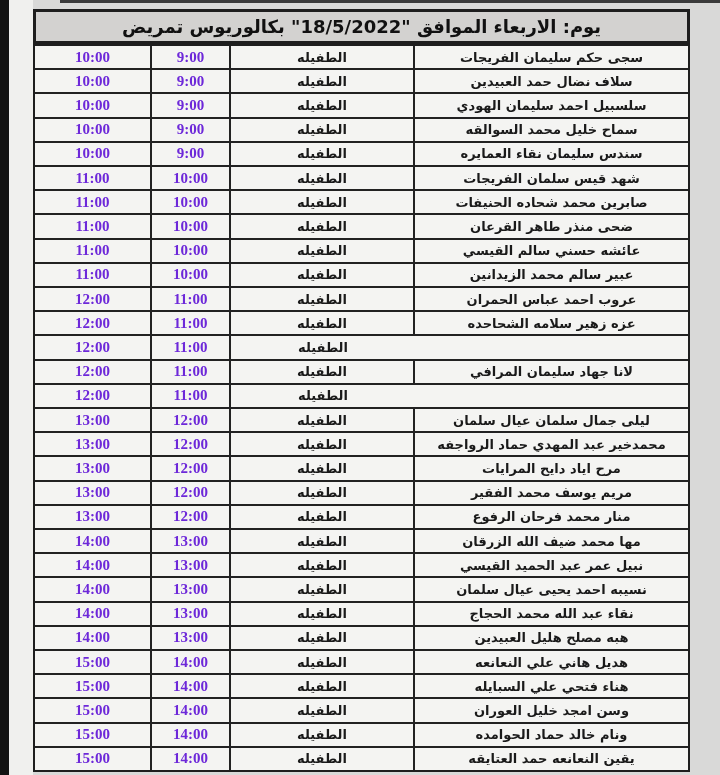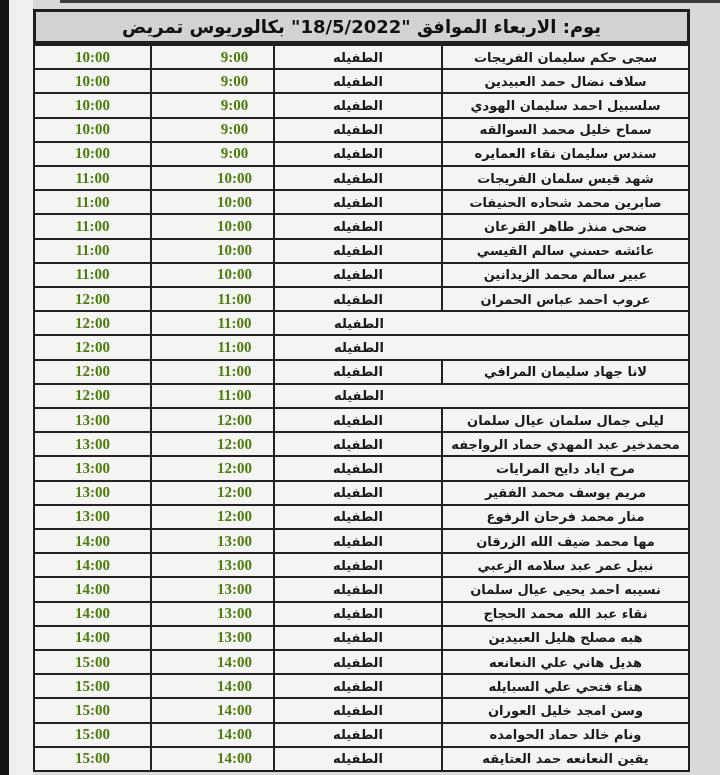--- a/index.html
+++ b/index.html
@@ -51,26 +51,26 @@
   }
   .row:last-child{border-bottom:none;}
   .cell{
     display:flex;align-items:center;justify-content:center;
     border-right:2px solid #222;
     overflow:hidden;
     white-space:nowrap;
   }
   .cell:last-child{border-right:none;}
   .cell.end{width:117px;}
-  .cell.start{width:79px;margin-left:44px;}
-  .cell.loc{width:168px;}
+  .cell.start{width:79px;}
+  .cell.loc{width:184px;}
   .cell.name{flex:1;direction:rtl;}
   .time{
     font-family:"Liberation Serif",serif;
-    font-weight:bold;font-size:15px;color:#4d7c0f;
+    font-weight:bold;font-size:15px;color:#6d28d9;
   }
   .ar{
     font-weight:bold;font-size:13px;color:#1a1a1a;
     font-family:"DejaVu Sans",sans-serif;
   }
 </style>
 </head>
 <body>
 
 <div class="page">
@@ -253,20 +253,23 @@
     <div class="row">
       <div class="cell end">
           <span class="time">12:00</span>
         </div>
       <div class="cell start">
           <span class="time">11:00</span>
         </div>
       <div class="cell loc">
           <span class="ar" dir="rtl">الطفيله</span>
         </div>
+      <div class="cell name">
+          <span class="ar" dir="rtl">عزه زهير سلامه الشحاحده</span>
+        </div>
     </div>
 
     <div class="row">
       <div class="cell end">
           <span class="time">12:00</span>
         </div>
       <div class="cell start">
           <span class="time">11:00</span>
         </div>
       <div class="cell loc">
@@ -395,21 +398,21 @@
       <div class="cell end">
           <span class="time">14:00</span>
         </div>
       <div class="cell start">
           <span class="time">13:00</span>
         </div>
       <div class="cell loc">
           <span class="ar" dir="rtl">الطفيله</span>
         </div>
       <div class="cell name">
-          <span class="ar" dir="rtl">نبيل عمر عبد سلامه الزعبي</span>
+          <span class="ar" dir="rtl">نبيل عمر عبد الحميد القيسي</span>
         </div>
     </div>
 
     <div class="row">
       <div class="cell end">
           <span class="time">14:00</span>
         </div>
       <div class="cell start">
           <span class="time">13:00</span>
         </div>

